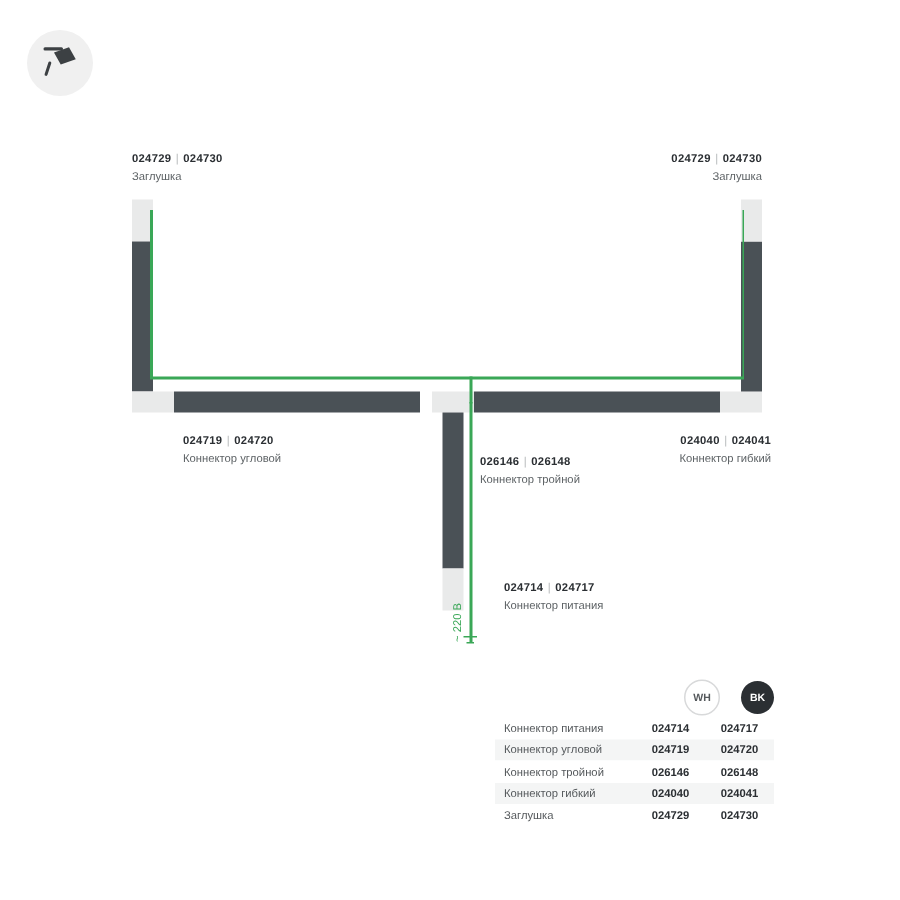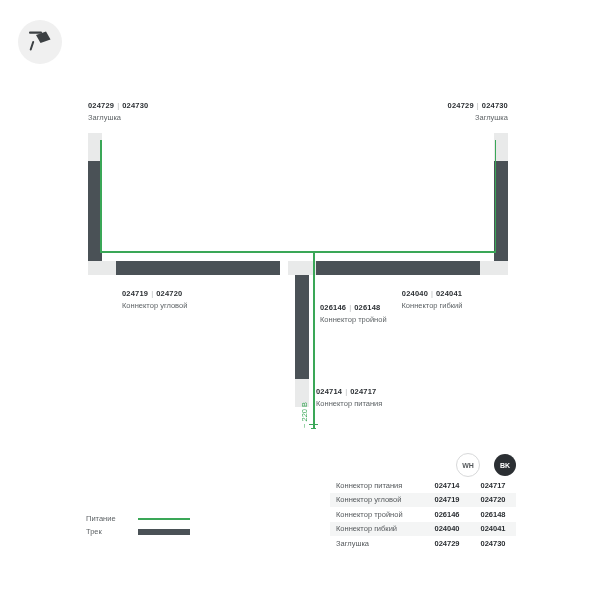--- a/index.html
+++ b/index.html
@@ -127,40 +127,30 @@
   <div class="lbl" style="left:122px;top:288px;">
     <span class="codes">024719</span><span class="sep">|</span><span class="codes">024720</span>
     <span class="nm">Коннектор угловой</span>
   </div>
 
   <div class="lbl" style="left:320px;top:302px;">
     <span class="codes">026146</span><span class="sep">|</span><span class="codes">026148</span>
     <span class="nm">Коннектор тройной</span>
   </div>
 
-  <div class="lbl right" style="left:370px;top:288px;width:124px;text-align:center;">
+  <div class="lbl right" style="left:390px;top:288px;width:124px;">
     <span class="codes">024040</span><span class="sep">|</span><span class="codes">024041</span>
     <span class="nm">Коннектор гибкий</span>
   </div>
 
-  <div class="lbl" style="left:316px;top:386px;">
+  <div class="lbl" style="left:336px;top:386px;">
     <span class="codes">024714</span><span class="sep">|</span><span class="codes">024717</span>
     <span class="nm">Коннектор питания</span>
   </div>
 
-  <div class="legend">
-    <div class="row">
-      <span>Питание</span>
-      <div class="swatch-green"></div>
-    </div>
-    <div class="row">
-      <span>Трек</span>
-      <div class="swatch-dark"></div>
-    </div>
-  </div>
 
   <div class="tbl">
     <div class="hdr">
       <div class="chip wh">WH</div>
       <div class="chip bk">BK</div>
     </div>
 
     <div class="r">
       <div class="nm">Коннектор питания</div>
       <div class="c1">024714</div>

